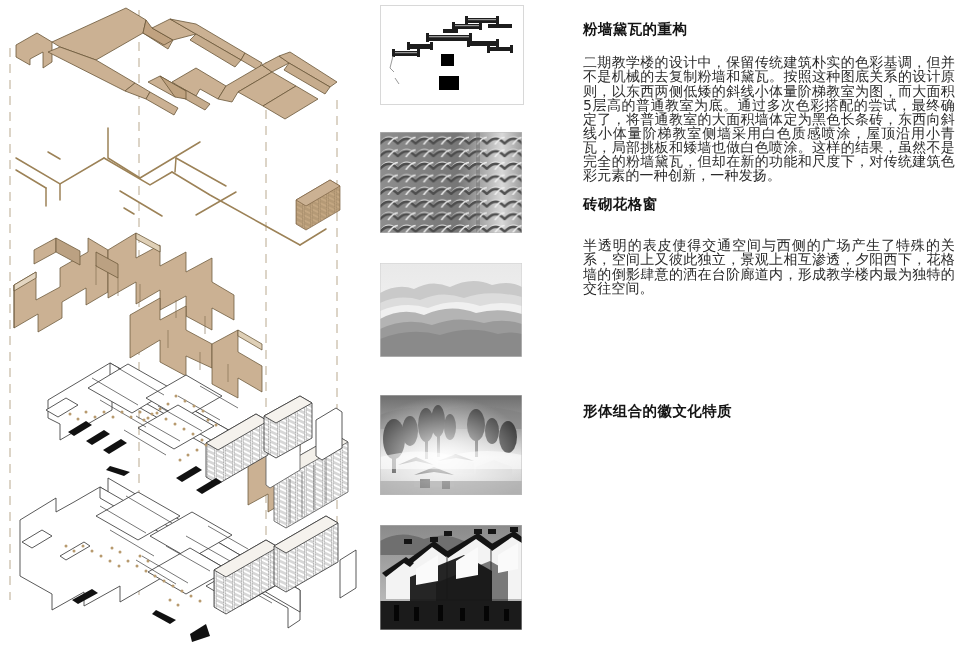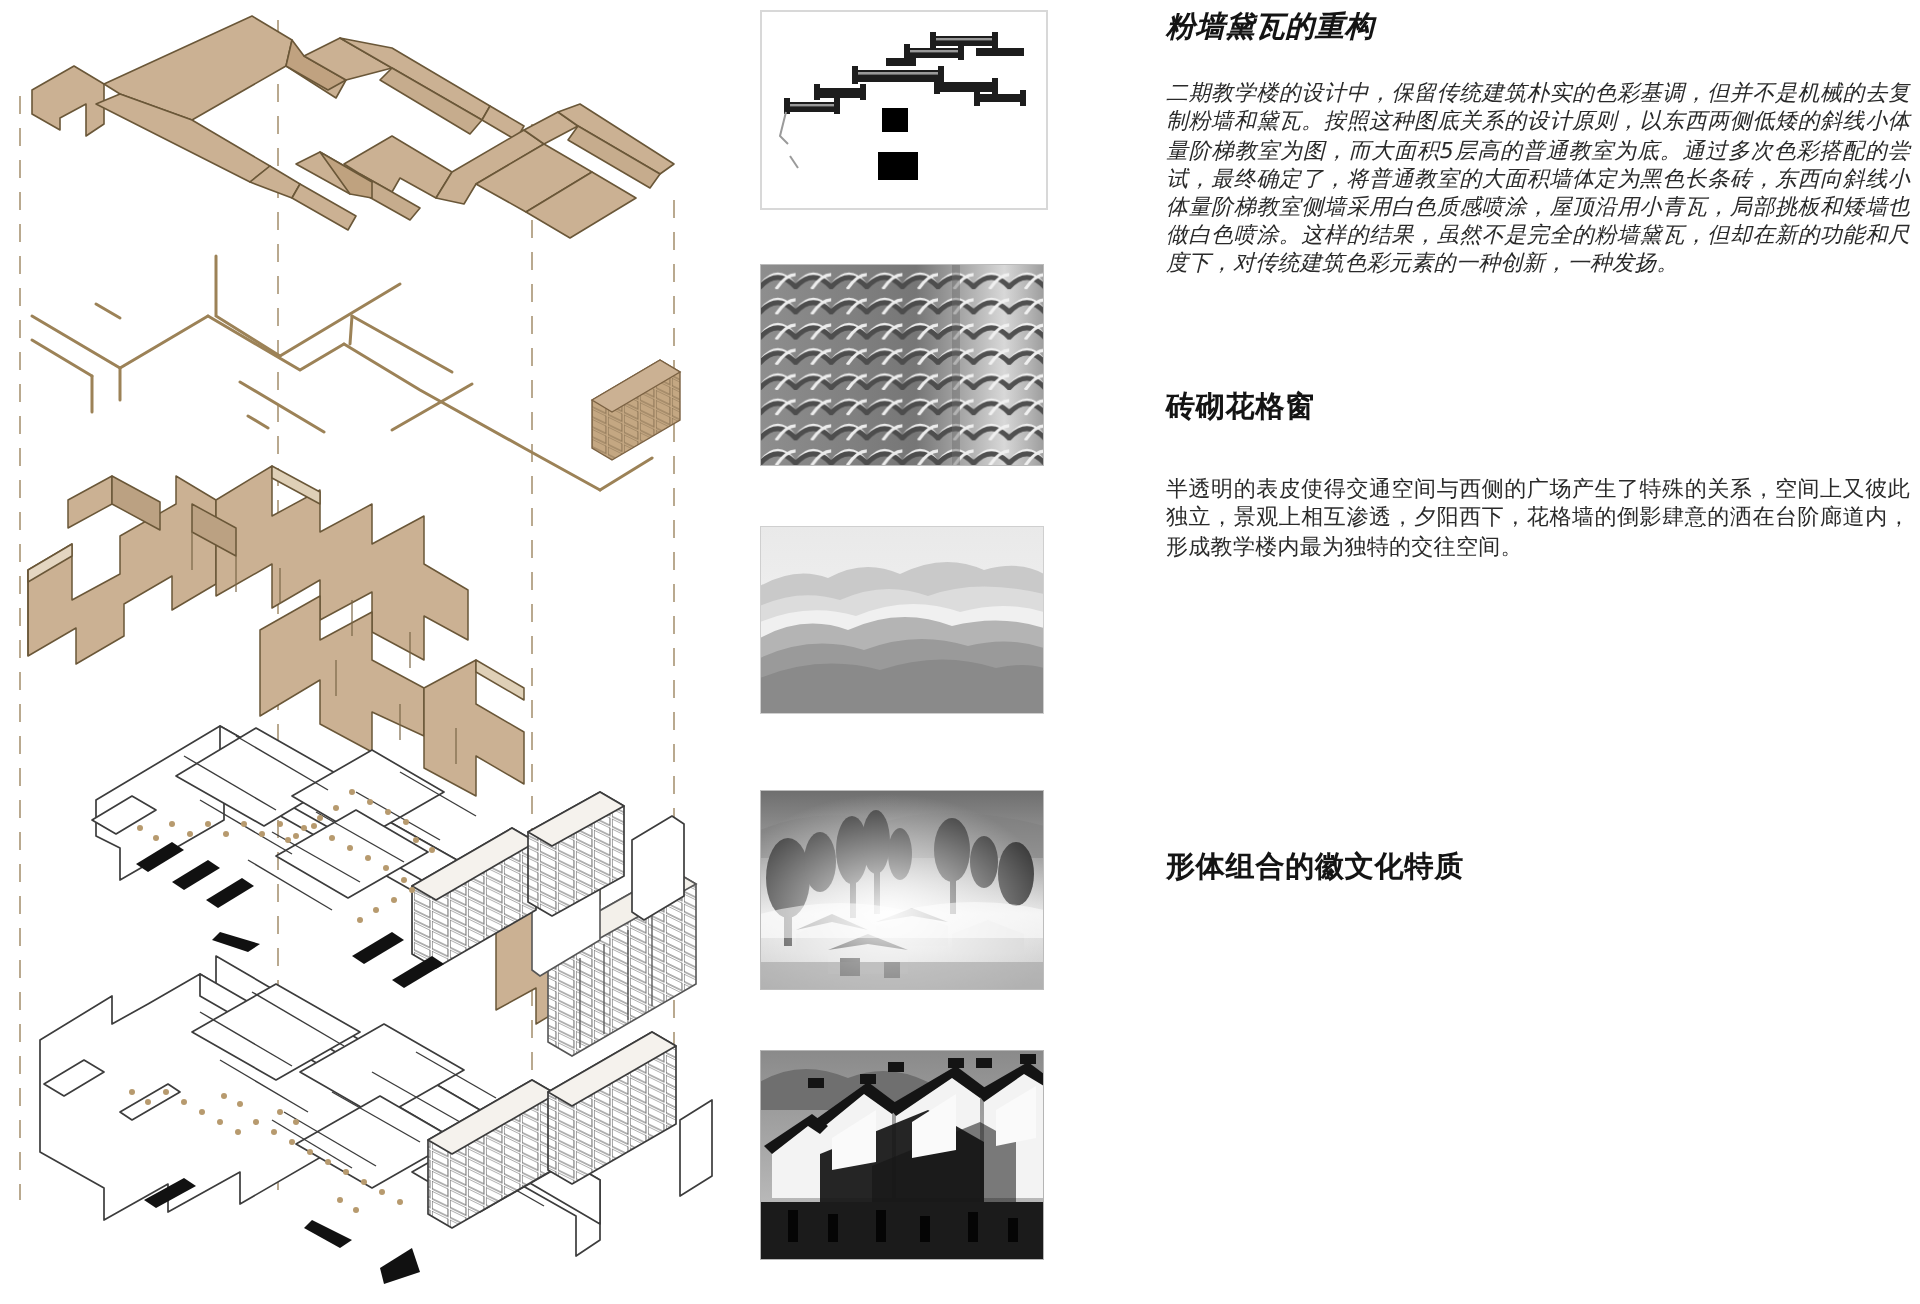--- a/index.html
+++ b/index.html
@@ -19,21 +19,21 @@
   .photo svg{display:block;width:100%;height:100%;}
 
   
   #text-col{position:absolute;left:583px;top:0;width:372px;height:652px;}
   .sec{position:absolute;left:0;width:372px;}
   .sec h2{
     margin:0 0 0 0;font-size:14.5px;font-weight:bold;letter-spacing:.4px;
     color:#141414;line-height:1.2;
   }
   .sec p{
-    margin:0;font-size:11px;line-height:14.1px;color:#2a2a2a;
+    margin:0;font-size:14px;line-height:14.1px;color:#2a2a2a;
     text-align:justify;text-justify:inter-ideograph;letter-spacing:.15px;
   }
   .sec p + p{margin-top:16px;}
   .gap-a{height:17px;}
   .gap-b{height:25px;}
   .gap-c{height:28px;}
 </style>
 </head>
 <body>
 
@@ -481,30 +481,30 @@
         <polygon points="76,36 98,22 98,50 76,54"></polygon>
         <polygon points="118,30 138,18 138,44 118,48"></polygon>
       </g>
       <rect x="0" y="0" width="142" height="105" fill="none" stroke="#b5b5b5" stroke-width="1"></rect>
     </svg>
   </div>
 </div>
 
 <div id="text-col">
 
-  <section class="sec" style="top:6px;font-style:italic;">
+  <section class="sec" style="top:21px;">
     <h2>粉墙黛瓦的重构</h2>
     <div class="gap-a"></div>
     <p>二期教学楼的设计中，保留传统建筑朴实的色彩基调，但并不是机械的去复制粉墙和黛瓦。按照这种图底关系的设计原则，以东西两侧低矮的斜线小体量阶梯教室为图，而大面积5层高的普通教室为底。通过多次色彩搭配的尝试，最终确定了，将普通教室的大面积墙体定为黑色长条砖，东西向斜线小体量阶梯教室侧墙采用白色质感喷涂，屋顶沿用小青瓦，局部挑板和矮墙也做白色喷涂。这样的结果，虽然不是完全的粉墙黛瓦，但却在新的功能和尺度下，对传统建筑色彩元素的一种创新，一种发扬。</p>
   </section>
 
   <section class="sec" style="top:196px;">
     <h2>砖砌花格窗</h2>
     <div class="gap-b"></div>
     <p>半透明的表皮使得交通空间与西侧的广场产生了特殊的关系，空间上又彼此独立，景观上相互渗透，夕阳西下，花格墙的倒影肆意的洒在台阶廊道内，形成教学楼内最为独特的交往空间。</p>
   </section>
 
-  <section class="sec" style="top:426px;">
+  <section class="sec" style="top:403px;">
     <h2>形体组合的徽文化特质</h2>
     <div class="gap-c"></div>
   </section>
 
 </div>
 
 </body></html>

